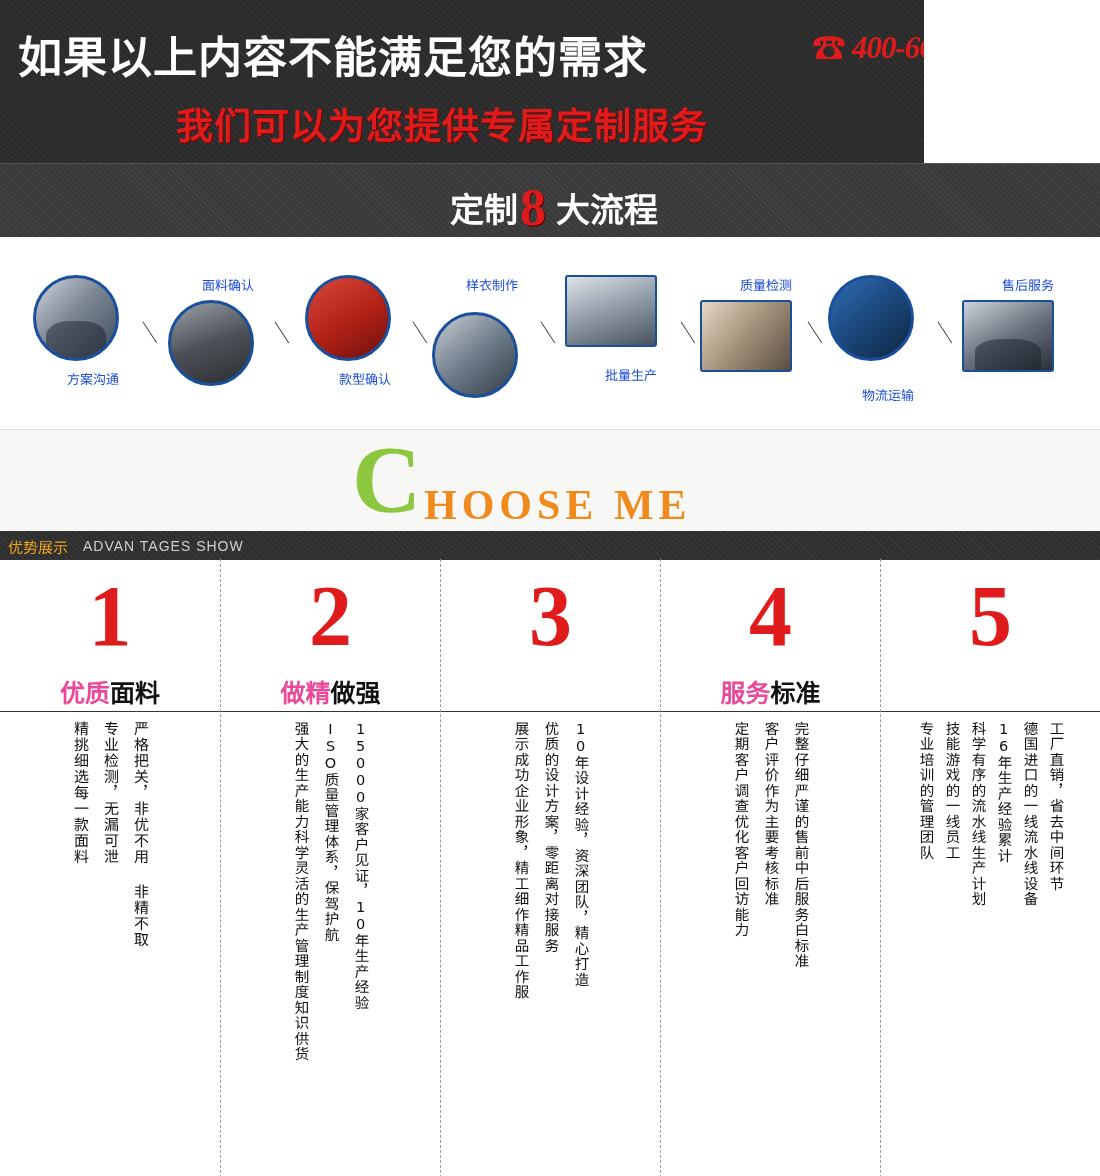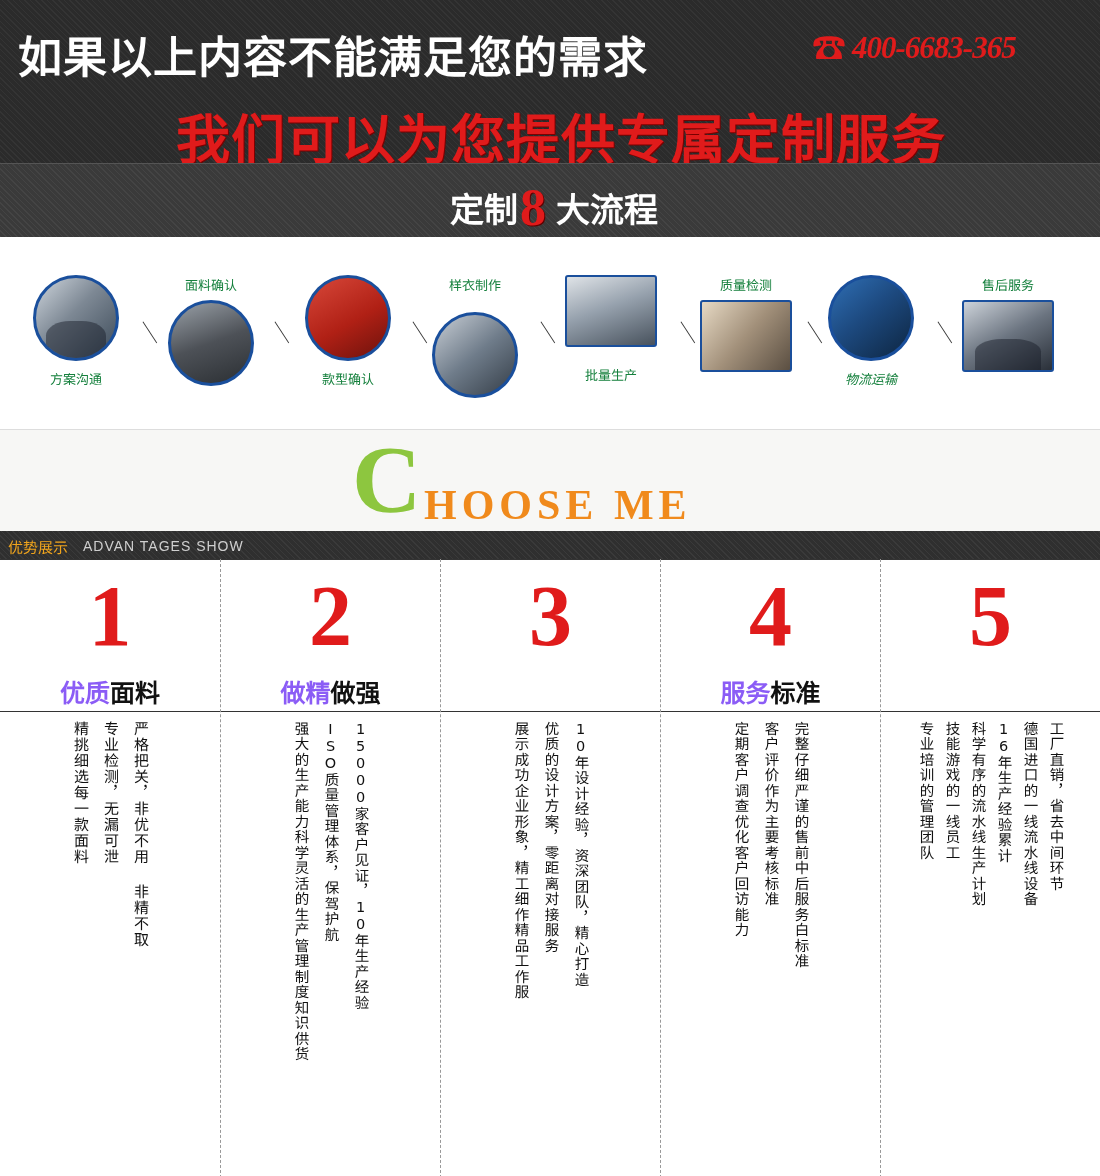--- a/index.html
+++ b/index.html
@@ -11,21 +11,21 @@
     width: 1100px;
     height: 1176px;
     font-family: "Liberation Sans", sans-serif;
     overflow: hidden;
     position: relative;
   }
 
   
   .header {
     position: relative;
-    width: 1100px;
+    width: 924px;
     height: 163px;
     background-color: #2b2b2b;
     background-image:
       repeating-linear-gradient(45deg, rgba(255,255,255,0.045) 0px, rgba(255,255,255,0.045) 1px, rgba(0,0,0,0) 1px, rgba(0,0,0,0) 4px);
     box-sizing: border-box;
     overflow: hidden;
     padding-left: 48px;
   }
   .header-line1 {
     position: absolute;
@@ -61,21 +61,21 @@
     font-style: italic;
     letter-spacing: -1px;
     font-family: "Liberation Serif", serif;
     white-space: nowrap;
   }
   .header-line2 {
     position: absolute;
     left: 176px;
     top: 96px;
     color: #e01b1b;
-    font-size: 54px;
+    font-size: 37px;
     font-weight: bold;
     letter-spacing: 1px;
     white-space: nowrap;
     font-family: Liberation Serif, serif;
     text-shadow: 1px 1px 0 #7a0000;
   }
 
   
   .process-bar {
     position: relative;
@@ -135,22 +135,22 @@
     background: #888;
   }
   .flow-thumb.sq {
     border-radius: 3px;
     width: 92px;
     height: 72px;
     border: 2px solid #1a4f9c;
   }
   .flow-label {
     font-size: 13px;
-    color: #15803d;
-    text-align: center;
+    color: #1d4ed8;
+    text-align: right;
     white-space: nowrap;
     font-family: "DejaVu Sans", "Liberation Sans", sans-serif;
   }
   .flow-arrow {
     position: absolute;
     font-size: 20px;
     color: #333;
     font-family: "DejaVu Sans", sans-serif;
     transform: rotate(12deg);
   }
@@ -279,21 +279,21 @@
     position: absolute;
     top: 114px;
     left: 0;
     right: 0;
     text-align: center;
     font-size: 25px;
     font-weight: bold;
     white-space: nowrap;
     font-family: "DejaVu Sans", "Liberation Sans", sans-serif;
   }
-  .reason-title .o { color: #8b5cf6; text-align: center; }
+  .reason-title .o { color: #ec4899; text-align: center; }
   .reason-title .k { color: #111; }
   .hr-line {
     position: absolute;
     left: 0;
     right: 0;
     top: 152px;
     height: 1px;
     background: #333;
   }
   .hr-line-top {
@@ -379,21 +379,21 @@
   <div class="flow-arrow" style="left:678px; top:80px;">＼</div>
 
   <div class="flow-node" style="left:700px; top:38px;">
     <div class="flow-label" style="margin-bottom:6px;">质量检测</div>
     <div class="flow-thumb sq ph-f"></div>
   </div>
   <div class="flow-arrow" style="left:805px; top:80px;">＼</div>
 
   <div class="flow-node" style="left:828px; top:38px;">
     <div class="flow-thumb ph-g"></div>
-    <div class="flow-label" style="margin-top:8px;font-style:italic;">物流运输</div>
+    <div class="flow-label" style="margin-top:24px;">物流运输</div>
   </div>
   <div class="flow-arrow" style="left:935px; top:80px;">＼</div>
 
   <div class="flow-node" style="left:962px; top:38px;">
     <div class="flow-label" style="margin-bottom:6px;">售后服务</div>
     <div class="flow-thumb sq ph-h ph-overlay-people"></div>
   </div>
 
 </div>
 

